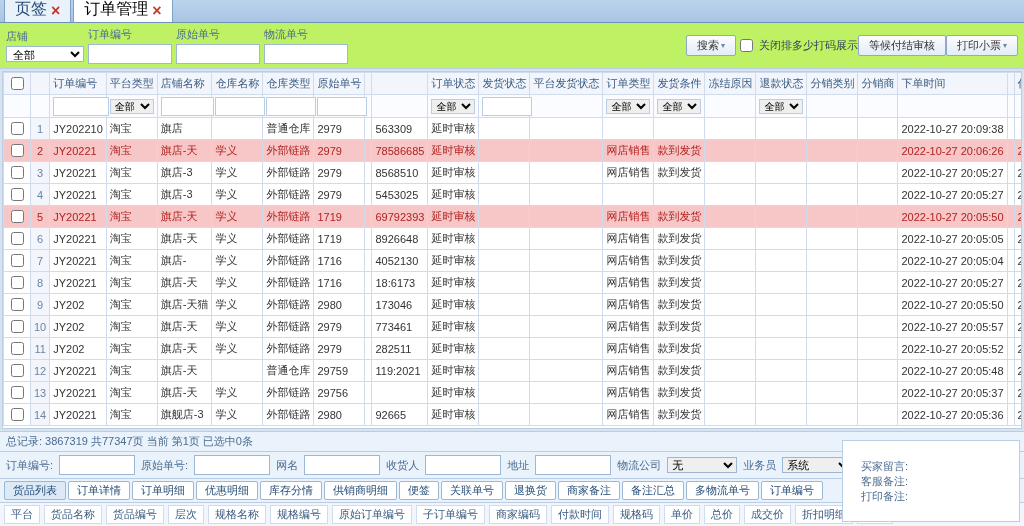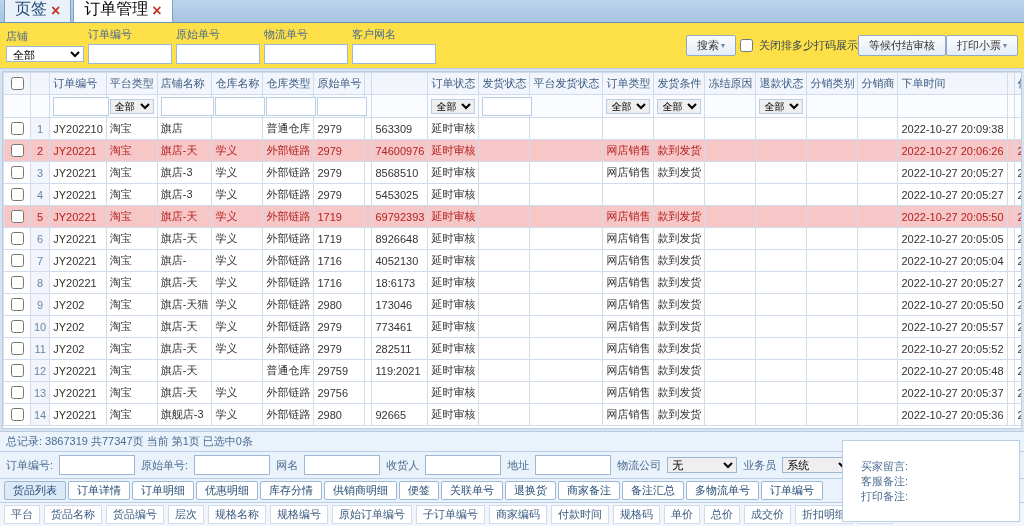--- a/index.html
+++ b/index.html
@@ -1,21 +1,21 @@
 <!DOCTYPE html>
 <html><head>
 <meta charset="utf-8">
 <style>
   html,body{margin:0;padding:0;font-family:"Microsoft YaHei",SimSun,Arial,sans-serif;font-size:11px;color:#333;background:#d7e4f0;width:1024px;height:526px;overflow:hidden}
   .app{display:flex;flex-direction:column;height:100%}
   .tabs{display:flex;background:linear-gradient(#bcd3ec,#a9c4e3);height:22px;align-items:flex-end;padding-left:4px;border-bottom:1px solid #6f93b8}
   .tab{background:#e9f1fb;border:1px solid #7ea2c7;border-bottom:none;border-radius:3px 3px 0 0;padding:2px 10px;margin-right:2px;display:flex;align-items:flex-end;gap:4px;font-size:16px;color:#264d77}
   .tab.active{background:#fff;color:#000}
   .tab .x{color:#c0392b;font-weight:bold;cursor:pointer}
-  .filters{display:flex;flex-wrap:wrap;align-items:center;background:#fde047;border-bottom:1px solid #b9cee4;padding:4px 6px;gap:4px}
+  .filters{display:flex;flex-wrap:wrap;align-items:center;background:#bef264;border-bottom:1px solid #b9cee4;padding:4px 6px;gap:4px}
   .findgrp{display:flex;flex-direction:column;gap:2px}
   .findgrp label{font-size:11px;color:#4b6c91}
   .findgrp input,.findgrp select{font-size:11px;padding:1px 2px;border:1px solid #9db8d4;background:#fff;height:16px}
   .findgrp input{width:78px}
   .findgrp select{width:78px}
   .btnbar{display:flex;align-items:center;margin-left:auto}
   .btn{background:linear-gradient(#fdfdfd,#e3ecf7);border:1px solid #8fa9c6;border-radius:2px;padding:2px 10px;font-size:11px;display:inline-flex;align-items:center;gap:2px;cursor:pointer}
   .chk{display:inline-flex;align-items:center;gap:3px;font-size:11px;color:#345}
   .gridwrap{flex:1;overflow:auto;background:#fff;border:1px solid #b9cee4;margin:2px}
   table{border-collapse:collapse;width:100%;font-size:11px}
@@ -67,24 +67,20 @@
         <input value="" style="">
       </div>
     <div class="findgrp">
         <label>原始单号</label>
         <input style="">
       </div>
     <div class="findgrp">
         <label>物流单号</label>
         <input style="">
       </div>
-    <div class="findgrp">
-        <label>客户网名</label>
-        <input style="">
-      </div>
     <div class="btnbar">
       <span class="btn">
           <span>搜索</span>
           <span class="down">▾</span>
         </span>
       <label class="chk">
           <input type="checkbox" style="">
           <span>关闭排多少打码展示</span>
         </label>
       <span class="btn">
@@ -177,21 +173,21 @@
           <tr class="hl">
             <td class="checkbox-cell"><input type="checkbox" style=""></td>
             <td class="rownum">2</td>
             <td>JY20221</td>
             <td>淘宝</td>
             <td>旗店-天</td>
             <td>学义</td>
             <td>外部链路</td>
             <td>2979</td>
             <td></td>
-            <td>74600976</td>
+            <td>78586685</td>
             <td>延时审核</td>
             <td></td>
             <td></td>
             <td>网店销售</td>
             <td>款到发货</td>
             <td></td>
             <td></td>
             <td></td>
             <td></td>
             <td>2022-10-27 20:06:26</td>

